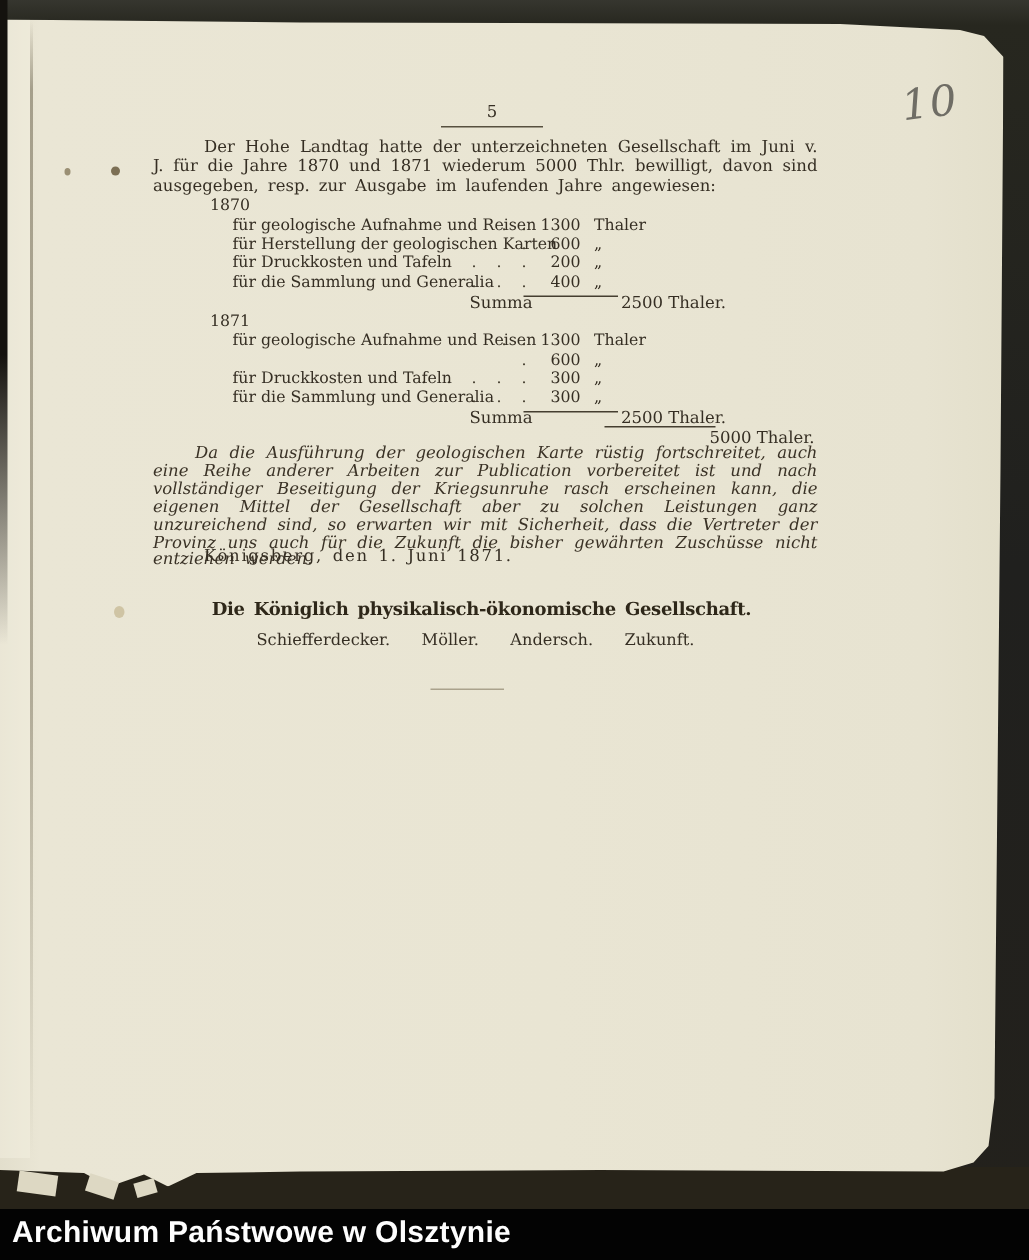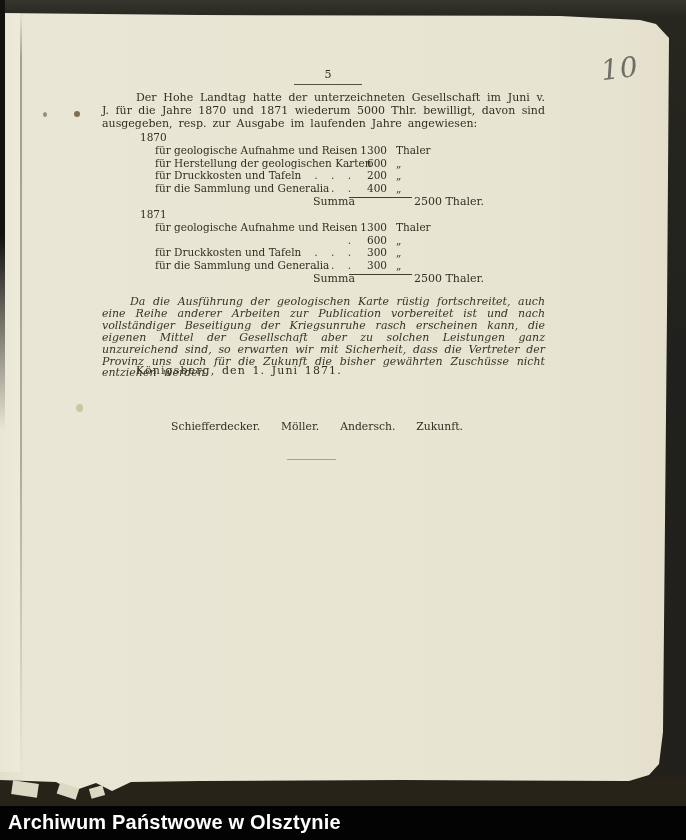--- a/index.html
+++ b/index.html
@@ -146,25 +146,30 @@
           <span class="unit">„</span>
         </div>
       </div>
       <div class="sumrow">
         <span class="summa">Summa</span>
         <span class="sumline"></span>
         <span class="sumval">2500 Thaler.</span>
       </div>
     </div>
 
+    <div class="grand">
+      <span class="gtline"></span>
+      <span class="gtval">5000 Thaler.</span>
+    </div>
 
     <div class="para closing">Da die Ausführung der geologischen Karte rüstig fortschreitet, auch eine Reihe anderer Arbeiten zur Publication vorbereitet ist und nach vollständiger Beseitigung der Kriegsunruhe rasch erscheinen kann, die eigenen Mittel der Gesellschaft aber zu solchen Leistungen ganz unzureichend sind, so erwarten wir mit Sicherheit, dass die Vertreter der Provinz uns auch für die Zukunft die bisher gewährten Zuschüsse nicht entziehen werden.</div>
 
     <div class="dateline">Königsberg, den 1. Juni 1871.</div>
 
+    <div class="heading">Die Königlich physikalisch-ökonomische Gesellschaft.</div>
 
     <div class="sigs">
       <span>Schiefferdecker.</span>
       <span>Möller.</span>
       <span>Andersch.</span>
       <span>Zukunft.</span>
     </div>
 
     <div class="endrule"></div>
   </div>

